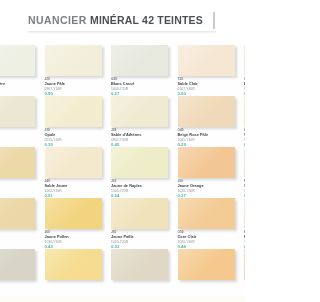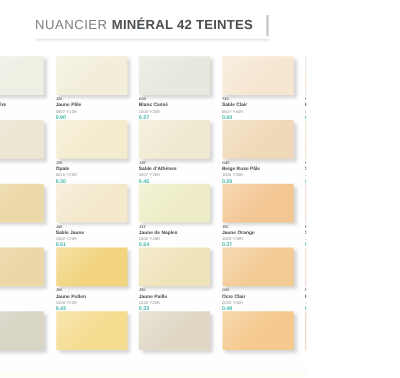--- a/index.html
+++ b/index.html
@@ -17,21 +17,21 @@
     background:#ffffff;
   }
   .title-wrap{
     position:absolute;left:28px;top:14px;
     display:flex;align-items:center;
   }
   .title{
     font-size:10.5px;letter-spacing:0.4px;color:#5d6166;white-space:nowrap;
     line-height:12px;
   }
-  .title .light{font-weight:400;color:#7b8085;}
+  .title .light{font-weight:700;color:#7b8085;}
   .title .bold{font-weight:700;color:#4b5055;letter-spacing:0.2px;}
   .title-bar{
     position:absolute;left:213px;top:12px;width:2px;height:17px;
     background:#c9ccce;
   }
   .header-shadow{
     position:absolute;left:28px;top:31px;width:188px;height:3px;
     background:linear-gradient(to bottom,rgba(0,0,0,0.10),rgba(0,0,0,0));
   }
 

